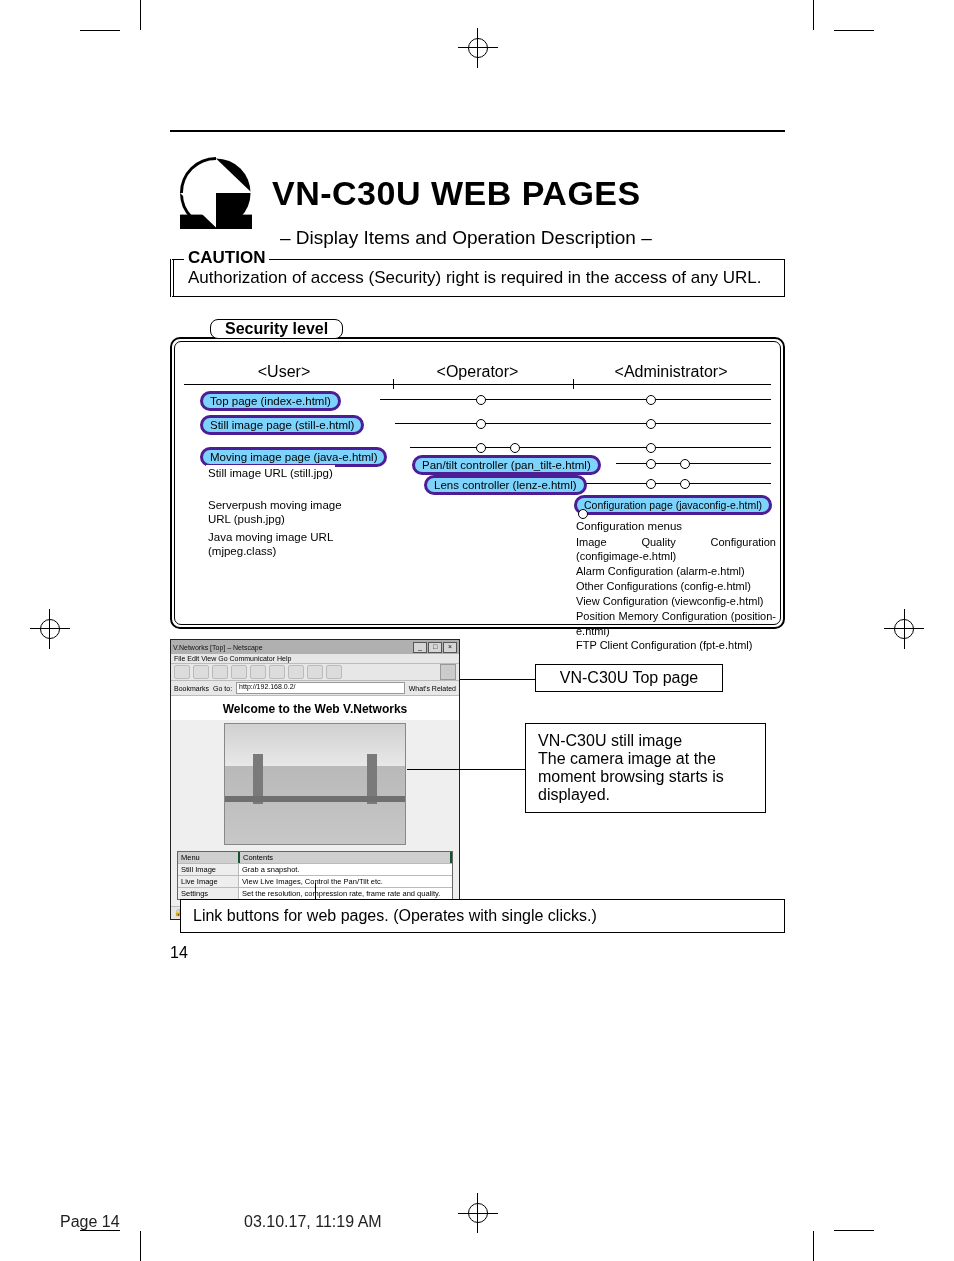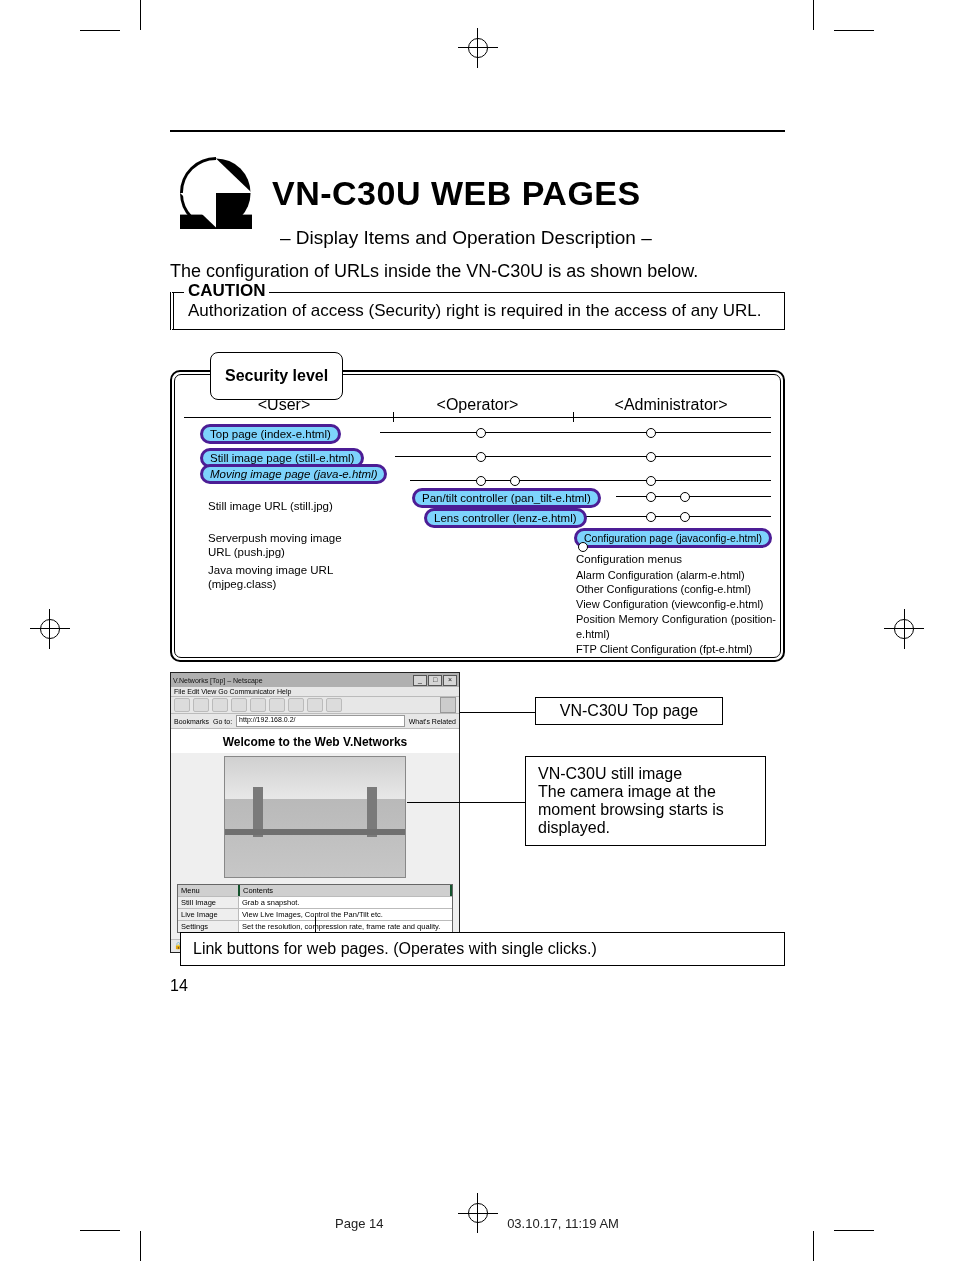--- a/index.html
+++ b/index.html
@@ -96,21 +96,21 @@
     position:absolute; left:2px; right:2px; top:2px; bottom:2px;
     border:1px solid #000;
     border-radius:7px;
   }
   .sec-title-box {
     position:absolute;
     left:40px; top:0;
     background:#fff;
     border:1px solid #000;
     border-radius:8px;
-    padding:14px 14px;
+    padding:0 14px;
     font-weight:bold;
     font-size:16px;
     z-index:2;
   }
   .col-head-row {
     position:absolute; top:44px; left:14px; right:14px;
     display:flex;
     font-size:16px;
   }
   .colh { text-align:center; }
@@ -257,22 +257,21 @@
     background:#fff;
   }
   .pagenum {
     position:absolute; left:0; top:305px; font-size:16px;
   }
 
   .footer {
     position:absolute;
     left:0; right:0;
     bottom:30px;
-    text-align:center;
-    font-size:13px;
+    font-size:16px;
     color:#222;
   }
   .footer span { display:inline-block; margin:0 60px; }
 </style>
 </head>
 <body>
 
 <div class="page">
 
   <div class="cropmark cm-hline" style="top:30px; left:80px; width:40px;"></div>
@@ -310,21 +309,20 @@
         <path d="M50 2 A48 48 0 0 0 50 98" fill="none" stroke="#000" stroke-width="4"></path>
         <rect x="0" y="80" width="100" height="20" fill="#000"></rect>
         <polygon points="50,2 100,50 50,50" fill="#fff"></polygon>
         <polygon points="50,98 0,50 50,50" fill="#fff"></polygon>
       </svg>
       <div>
         <div class="title">VN-C30U WEB PAGES</div>
       </div>
     </div>
     <div class="subtitle">– Display Items and Operation Description –</div>
-    <div class="intro">The configuration of URLs inside the VN-C30U is as shown below.</div>
 
     <div class="caution-box">
       <div class="caution-label">CAUTION</div>
       <div class="caution-frame">
         <span>Authorization of access (Security) right is required in the access of any URL.</span>
       </div>
     </div>
 
     <div class="sec-wrap">
       <div class="sec-title-box">Security level</div>
@@ -336,21 +334,21 @@
         <div class="colh a">&lt;Administrator&gt;</div>
       </div>
 
       <div class="hline" style="top:65px; left:14px; right:14px;"></div>
 
       <div class="vline-track" style="top:60px; left:223px; height:10px;"></div>
       <div class="vline-track" style="top:60px; left:403px; height:10px;"></div>
 
       <div class="pill" style="top:72px; left:30px;">Top page (index-e.html)</div>
       <div class="pill" style="top:96px; left:30px;">Still image page (still-e.html)</div>
-      <div class="pill" style="top:112px; left:30px;font-style:italic;">Moving image page (java-e.html)</div>
+      <div class="pill" style="top:128px; left:30px;">Moving image page (java-e.html)</div>
       <div class="plain" style="top:146px; left:36px;">Still image URL (still.jpg)</div>
       <div class="plain" style="top:170px; left:36px; width:155px;margin-top:8px;">Serverpush moving image URL (push.jpg)</div>
       <div class="plain" style="top:210px; left:36px; width:155px;">Java moving image URL (mjpeg.class)</div>
 
       <div class="hline" style="top:80px; left:210px; right:14px;"></div>
       <div class="hline" style="top:104px; left:225px; right:14px;"></div>
       <div class="hline" style="top:128px; left:240px; right:14px;"></div>
 
       <div class="node" style="top:76px; left:306px;"></div>
       <div class="node" style="top:76px; left:476px;"></div>
@@ -368,20 +366,21 @@
       <div class="pill" style="top:156px; left:254px;">Lens controller (lenz-e.html)</div>
       <div class="hline" style="top:164px; left:408px; right:14px;"></div>
       <div class="node" style="top:160px; left:476px;"></div>
       <div class="node" style="top:160px; left:510px;"></div>
 
       <div class="pill" style="top:176px; left:404px; font-size:10.5px;">Configuration page (javaconfig-e.html)</div>
       <div class="node" style="top:190px; left:408px;"></div>
 
       <div class="config-box" style="top:200px; left:406px;">
         <div class="cm-title">Configuration menus</div>
+        <div style="text-align:justify;">Image Quality Configuration (configimage-e.html)</div>
         <div>Alarm Configuration (alarm-e.html)</div>
         <div>Other Configurations (config-e.html)</div>
         <div>View Configuration (viewconfig-e.html)</div>
         <div style="text-align:justify;">Position Memory Configuration (position-e.html)</div>
         <div>FTP Client Configuration (fpt-e.html)</div>
       </div>
     </div>
 
 
     <div class="screenshot-area">

